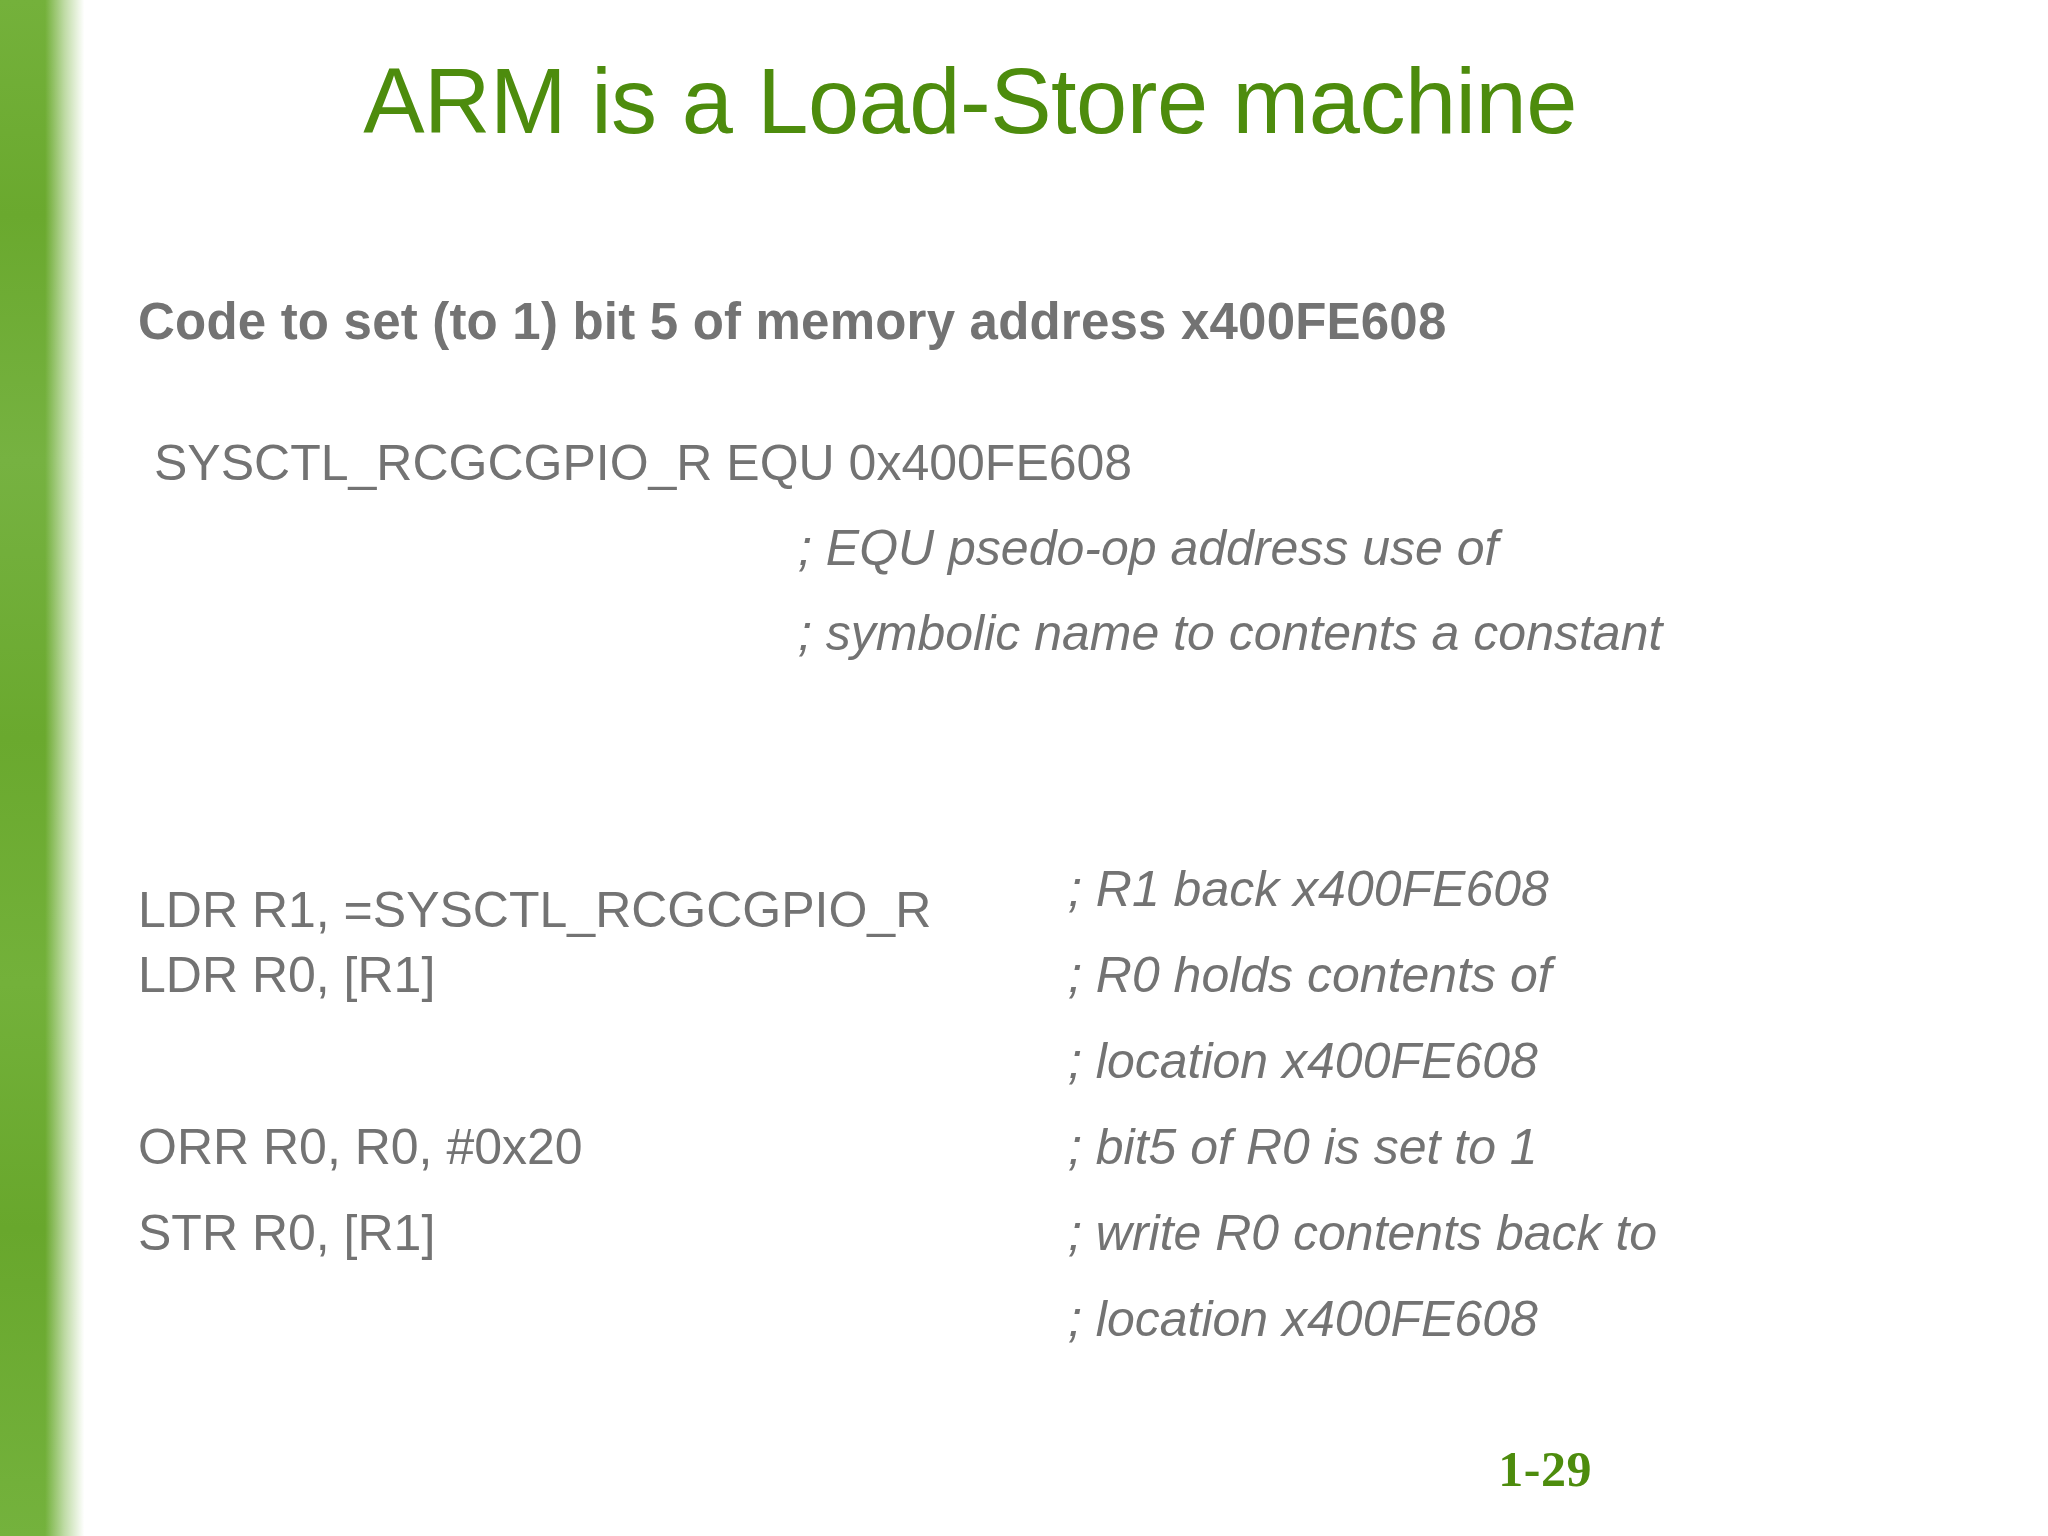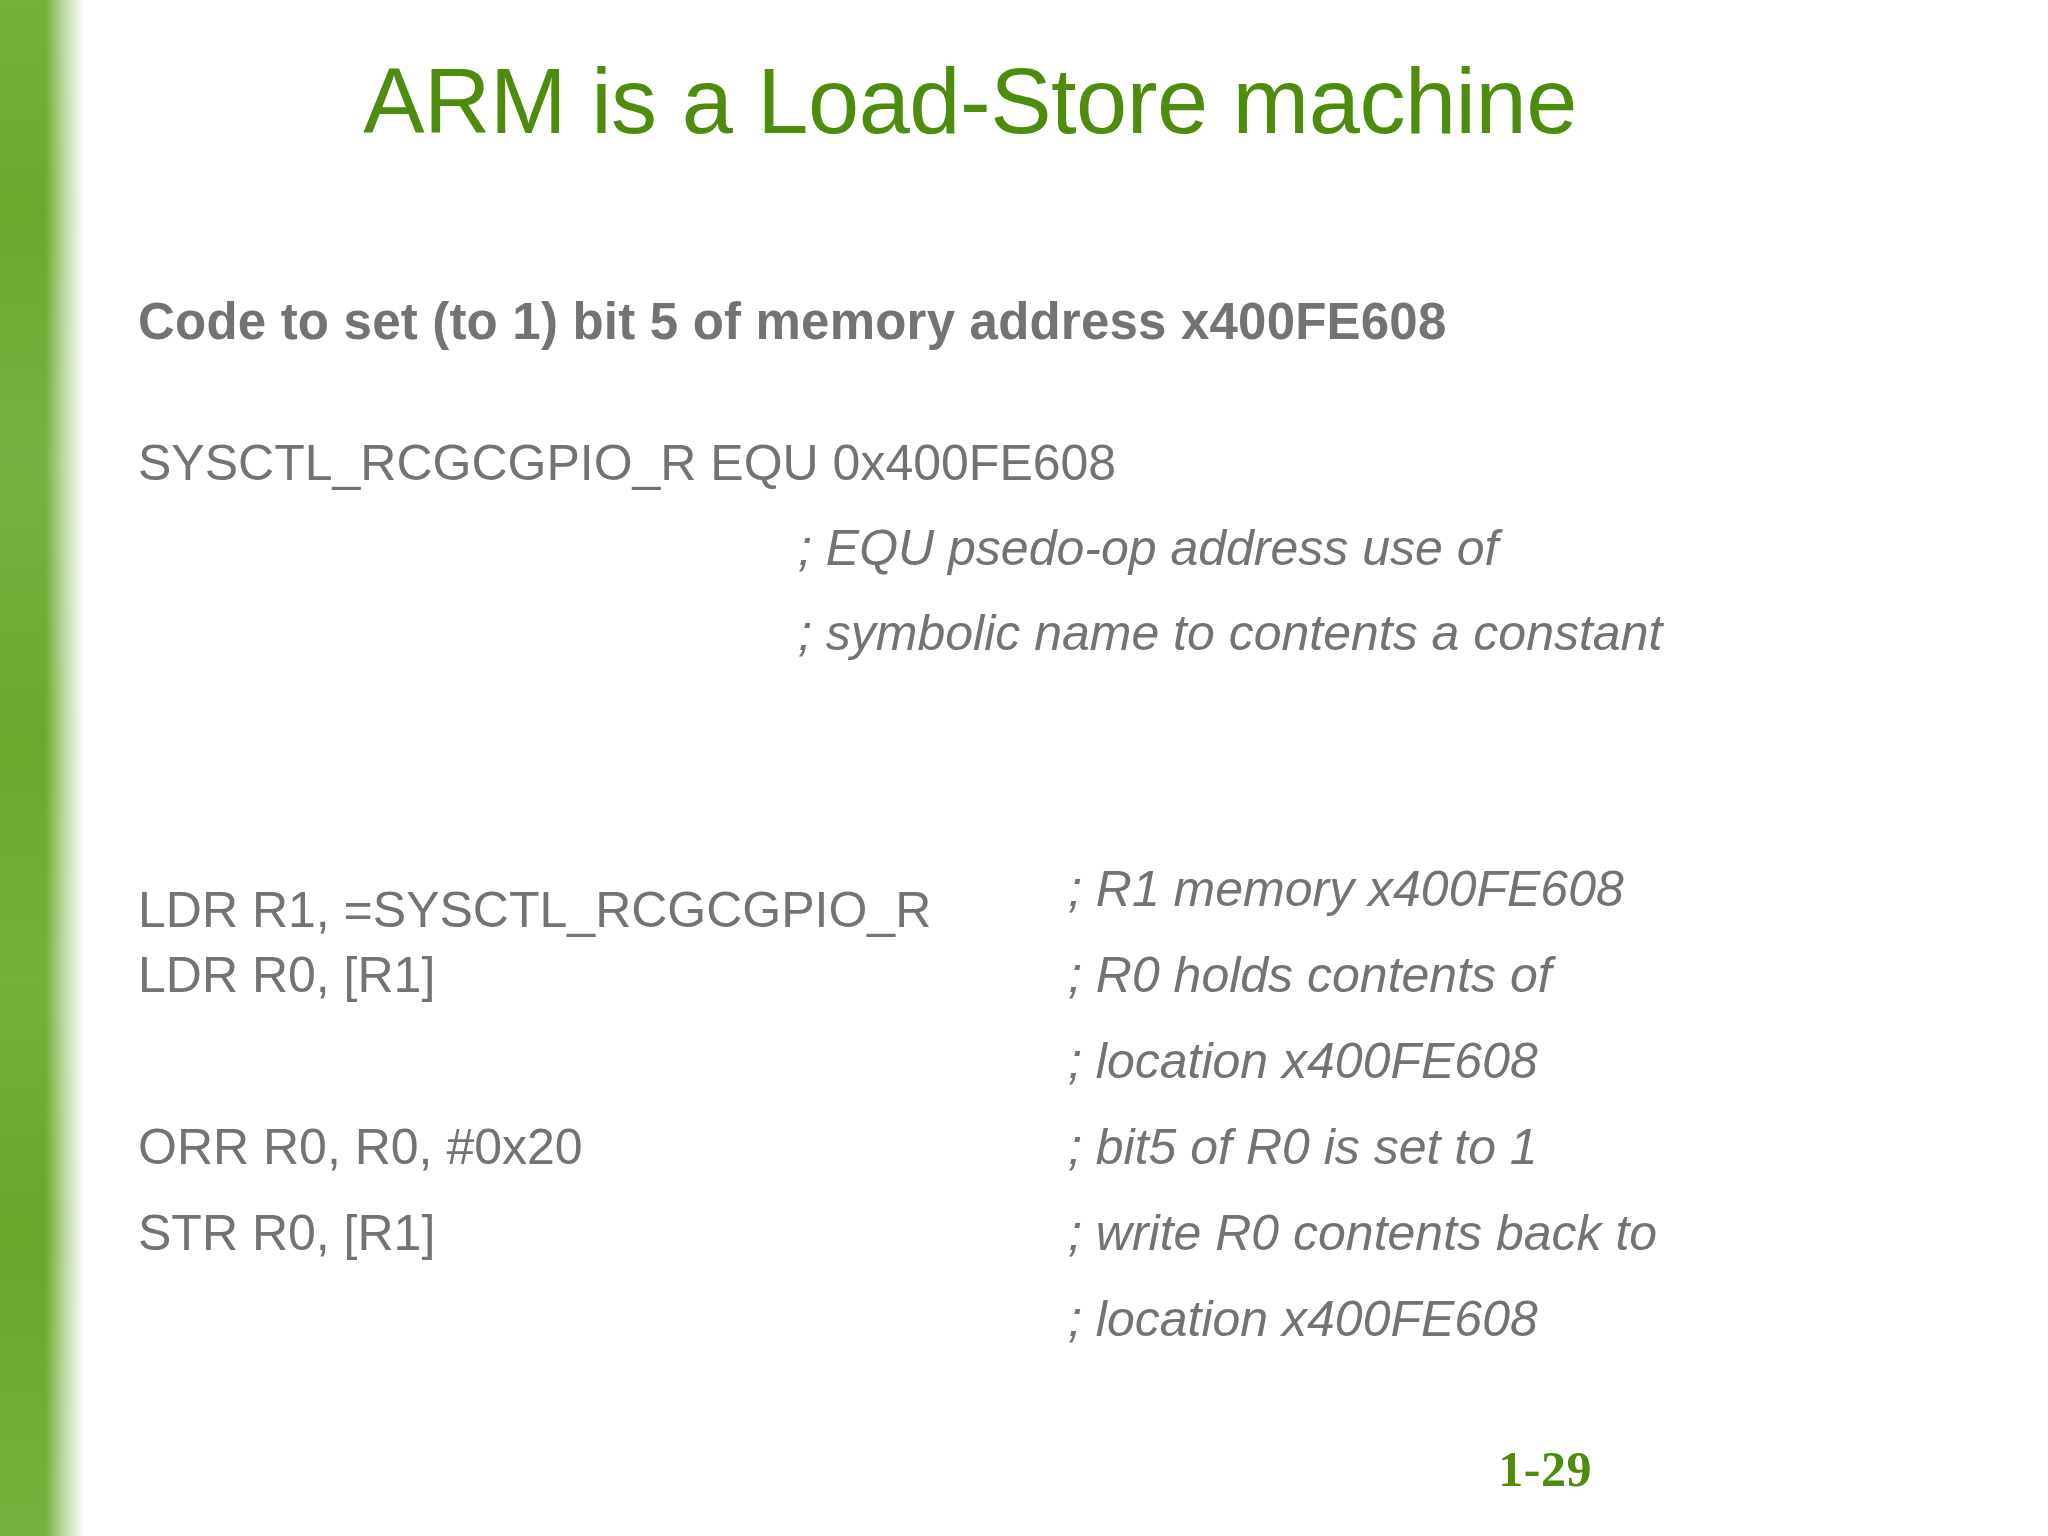--- a/index.html
+++ b/index.html
@@ -167,25 +167,25 @@
         <text><textPath href="#arcB2" startOffset="6%">0111 101010 0</textPath></text>
       </g>
 
       <ellipse cx="66" cy="44" rx="36" ry="18" fill="url(#hilite)"></ellipse>
     </svg>
   </div>
 
   <div id="body-area">
     <div class="line heading-line" style="left:0px; top:0px;">Code to set (to 1) bit 5 of memory address x400FE608</div>
     <div id="code-listing">
-        <div class="line code-line" style="left: 0px; top: 142px;">SYSCTL_RCGCGPIO_R  EQU   0x400FE608</div>
+        <div class="line code-line" style="left: 16px; top: 142px;">SYSCTL_RCGCGPIO_R  EQU   0x400FE608</div>
         <div class="line comment-line" style="left: 660px; top: 227px;">; EQU psedo-op address use of</div>
         <div class="line comment-line" style="left: 660px; top: 312px;">; symbolic name to contents a constant</div>
         <div class="line code-line" style="left: 0px; top: 568px; margin-top: 21px;">LDR R1, =SYSCTL_RCGCGPIO_R</div>
-        <div class="line comment-line" style="left: 930px; top: 568px;">; R1 memory x400FE608</div>
+        <div class="line comment-line" style="left: 930px; top: 568px;">; R1 back x400FE608</div>
         <div class="line code-line" style="left: 0px; top: 654px;">LDR R0, [R1]</div>
         <div class="line comment-line" style="left: 930px; top: 654px;">; R0 holds contents of</div>
         <div class="line comment-line" style="left: 930px; top: 740px;">; location x400FE608</div>
         <div class="line code-line" style="left: 0px; top: 826px;">ORR R0, R0, #0x20</div>
         <div class="line comment-line" style="left: 930px; top: 826px;">; bit5 of R0 is set to 1</div>
         <div class="line code-line" style="left: 0px; top: 912px;">STR R0, [R1]</div>
         <div class="line comment-line" style="left: 930px; top: 912px;">; write R0 contents back to</div>
         <div class="line comment-line" style="left: 930px; top: 998px;">; location x400FE608</div>
       </div>
   </div>

